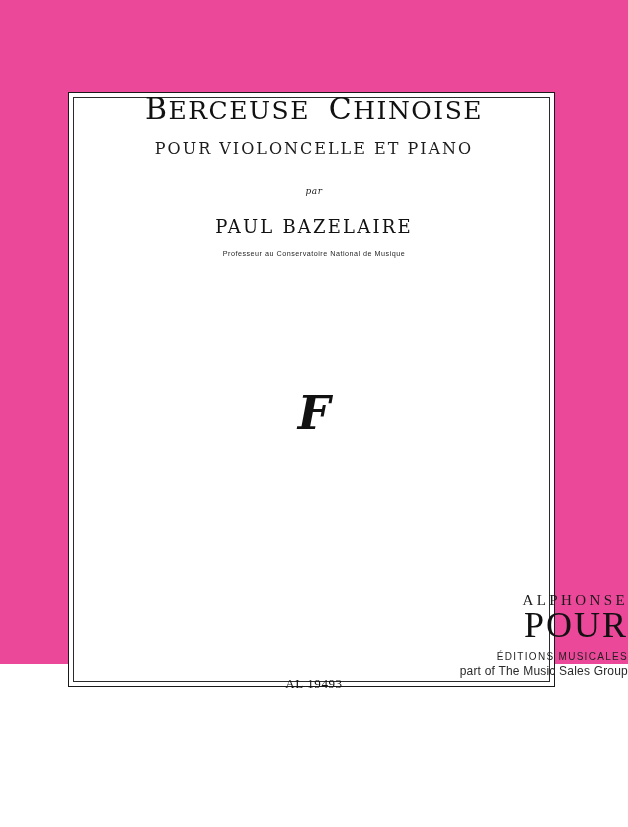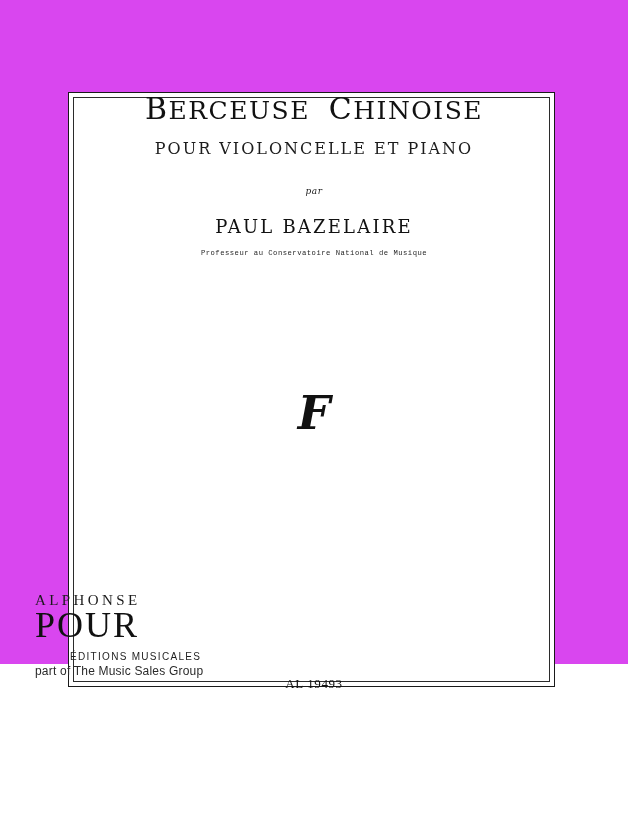--- a/index.html
+++ b/index.html
@@ -15,21 +15,21 @@
     position: relative;
     overflow: hidden;
   }
 
   .page {
     position: absolute;
     left: 0;
     top: 0;
     width: 628px;
     height: 664px;
-    background: #d946ef;
+    background: #ec4899;
   }
 
   
   .cover-frame {
     position: absolute;
     left: 68px;
     top: 92px;
     width: 487px;
     height: 595px;
     border: 1px solid #1a1a1a;
@@ -86,21 +86,21 @@
 
   .composer {
     font-family: "DejaVu Serif", serif;
     font-size: 18px;
     letter-spacing: 2.2px;
     color: #111111;
     margin-top: 20px;
   }
 
   .composer-role {
-    font-family: Liberation Mono, monospace;
+    font-family: Liberation Sans, sans-serif;
     font-size: 7.2px;
     letter-spacing: 0.5px;
     color: #262626;
     margin-top: 12px;
   }
 
   .emblem {
     position: absolute;
     left: 0;
     right: 0;
@@ -112,21 +112,21 @@
     font-style: italic;
     color: #111111;
     line-height: 1;
   }
 
   .publisher-block {
     position: absolute;
     left: 0;
     right: 0;
     top: 592px;
-    text-align: left;
+    text-align: right;
     padding-left: 35px;
   }
   .publisher-name-top {
     font-family: "Liberation Serif", serif;
     font-size: 15px;
     letter-spacing: 3.4px;
     color: #1a1a1a;
   }
   .publisher-name-main {
     font-family: "Liberation Serif", serif;

